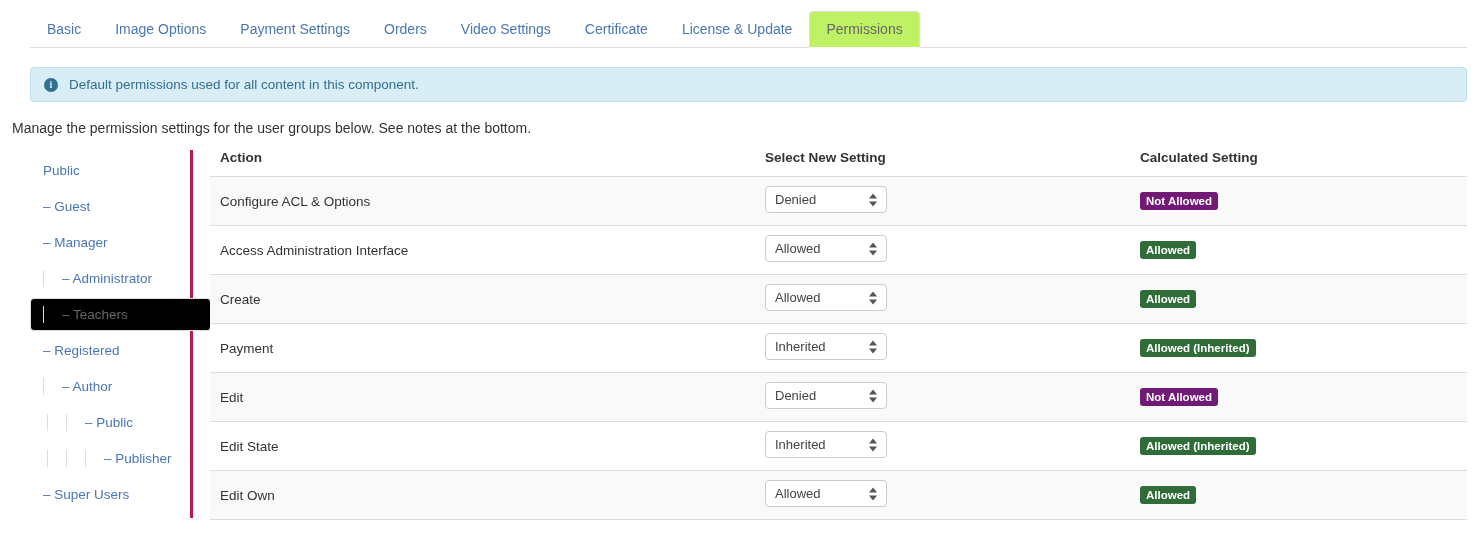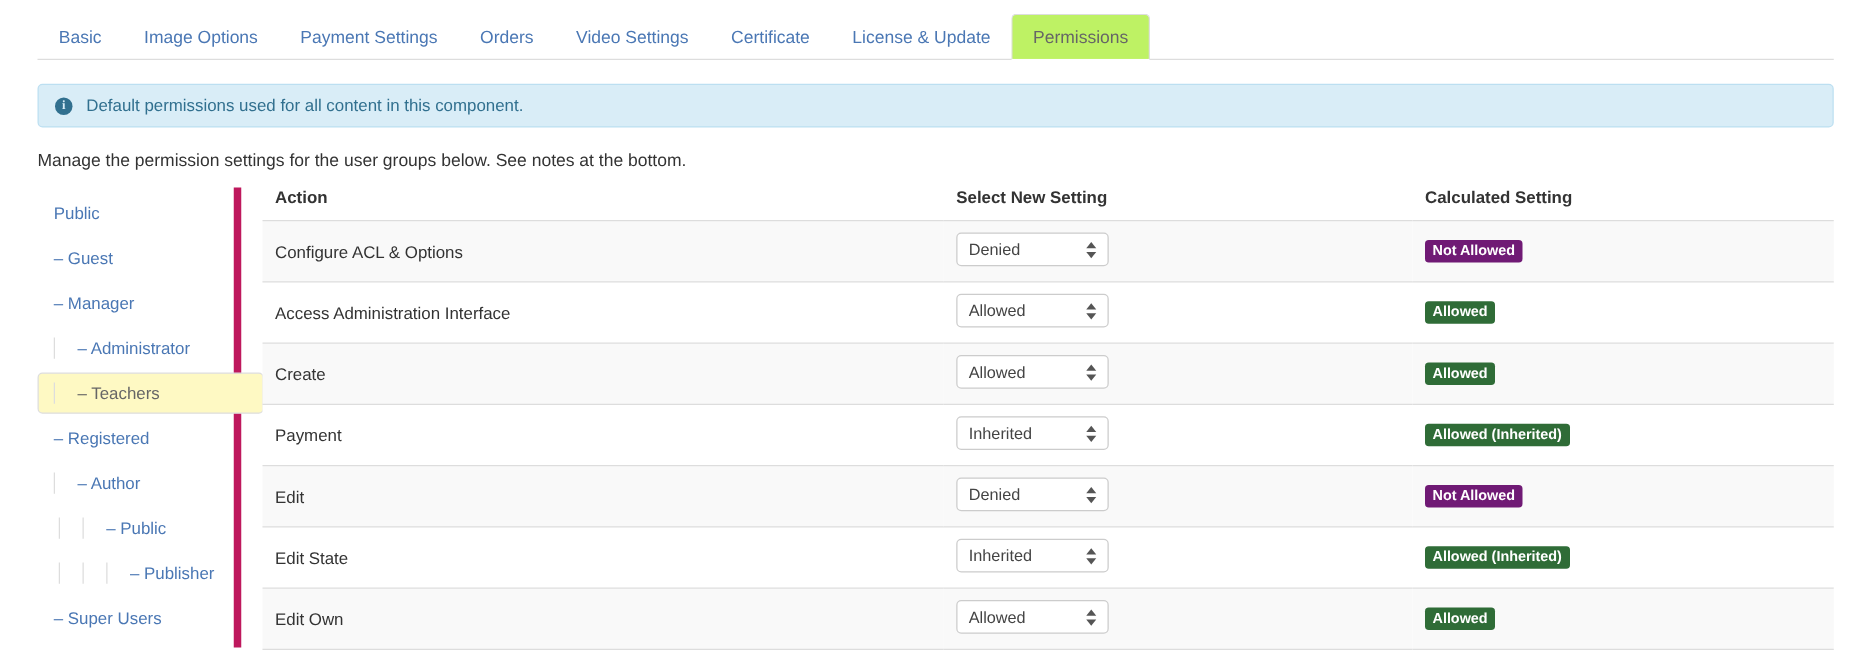--- a/index.html
+++ b/index.html
@@ -69,58 +69,58 @@
     align-items: center;
     justify-content: center;
     margin-right: 11px;
     flex: 0 0 auto;
     line-height: 1;
   }
 
   
   .description {
     position: absolute;
-    left: 30px; top: 120px;
+    left: 12px; top: 120px;
     font-size: 14px;
     color: #333333;
     white-space: nowrap;
   }
 
   
   .perm-body {
     position: absolute;
     left: 30px; top: 150px;
     width: 1437px; height: 386px;
   }
 
   .sidebar {
     position: absolute;
     left: 0; top: 0;
     width: 163px;
-    border-right: 6px solid #be185d;
+    border-right: 3px solid #be185d;
     height: 368px;
     padding-top: 4px;
   }
   .grp {
     display: block;
     position: relative;
     font-size: 13.5px;
     color: #4a77b4;
     padding: 6px 12px 6px 12px;
     margin: 0 0 3px 0;
     border: 1px solid transparent;
     border-radius: 4px;
     white-space: nowrap;
     cursor: pointer;
     line-height: 19px;
     text-decoration: none;
   }
   .grp.active {
     color: #666666;
-    background: #fef9c3;
+    background: #000000;
     border-color: #dddddd;
     width: 181px;
     cursor: default;
   }
   .guide {
     display: inline-block;
     width: 0;
     border-left: 1px solid #dddddd;
     height: 17px;
     vertical-align: -4px;

